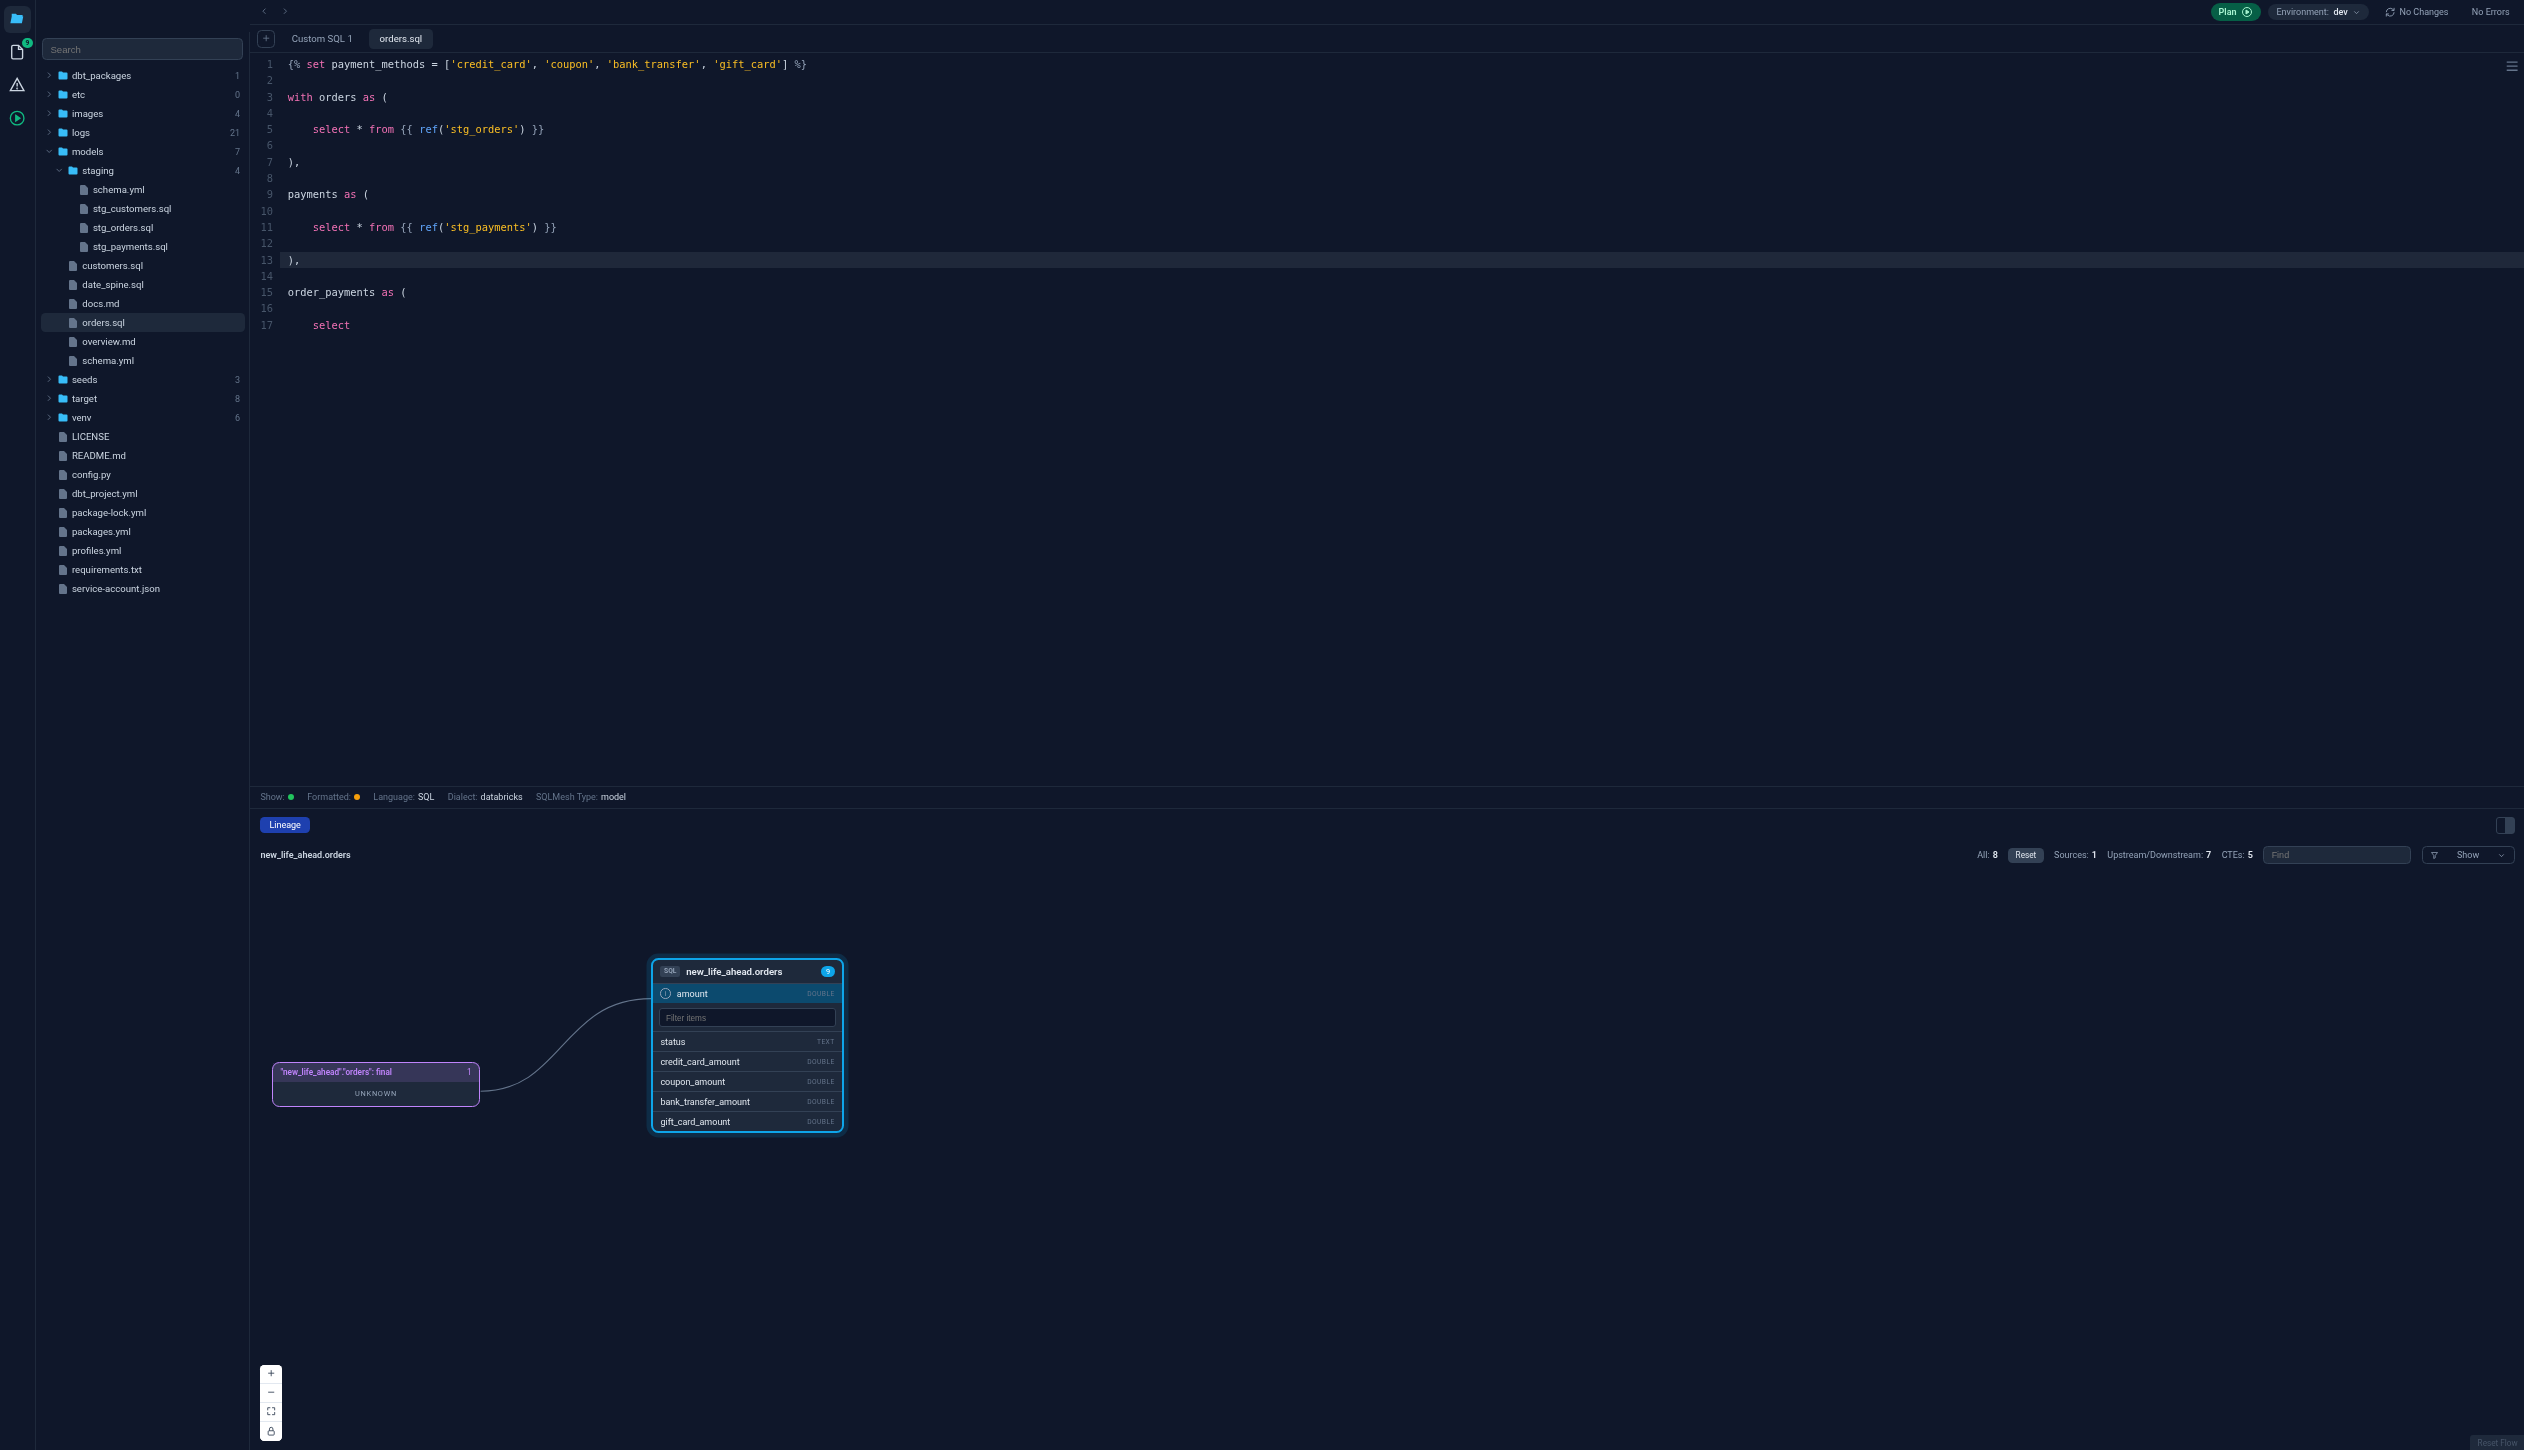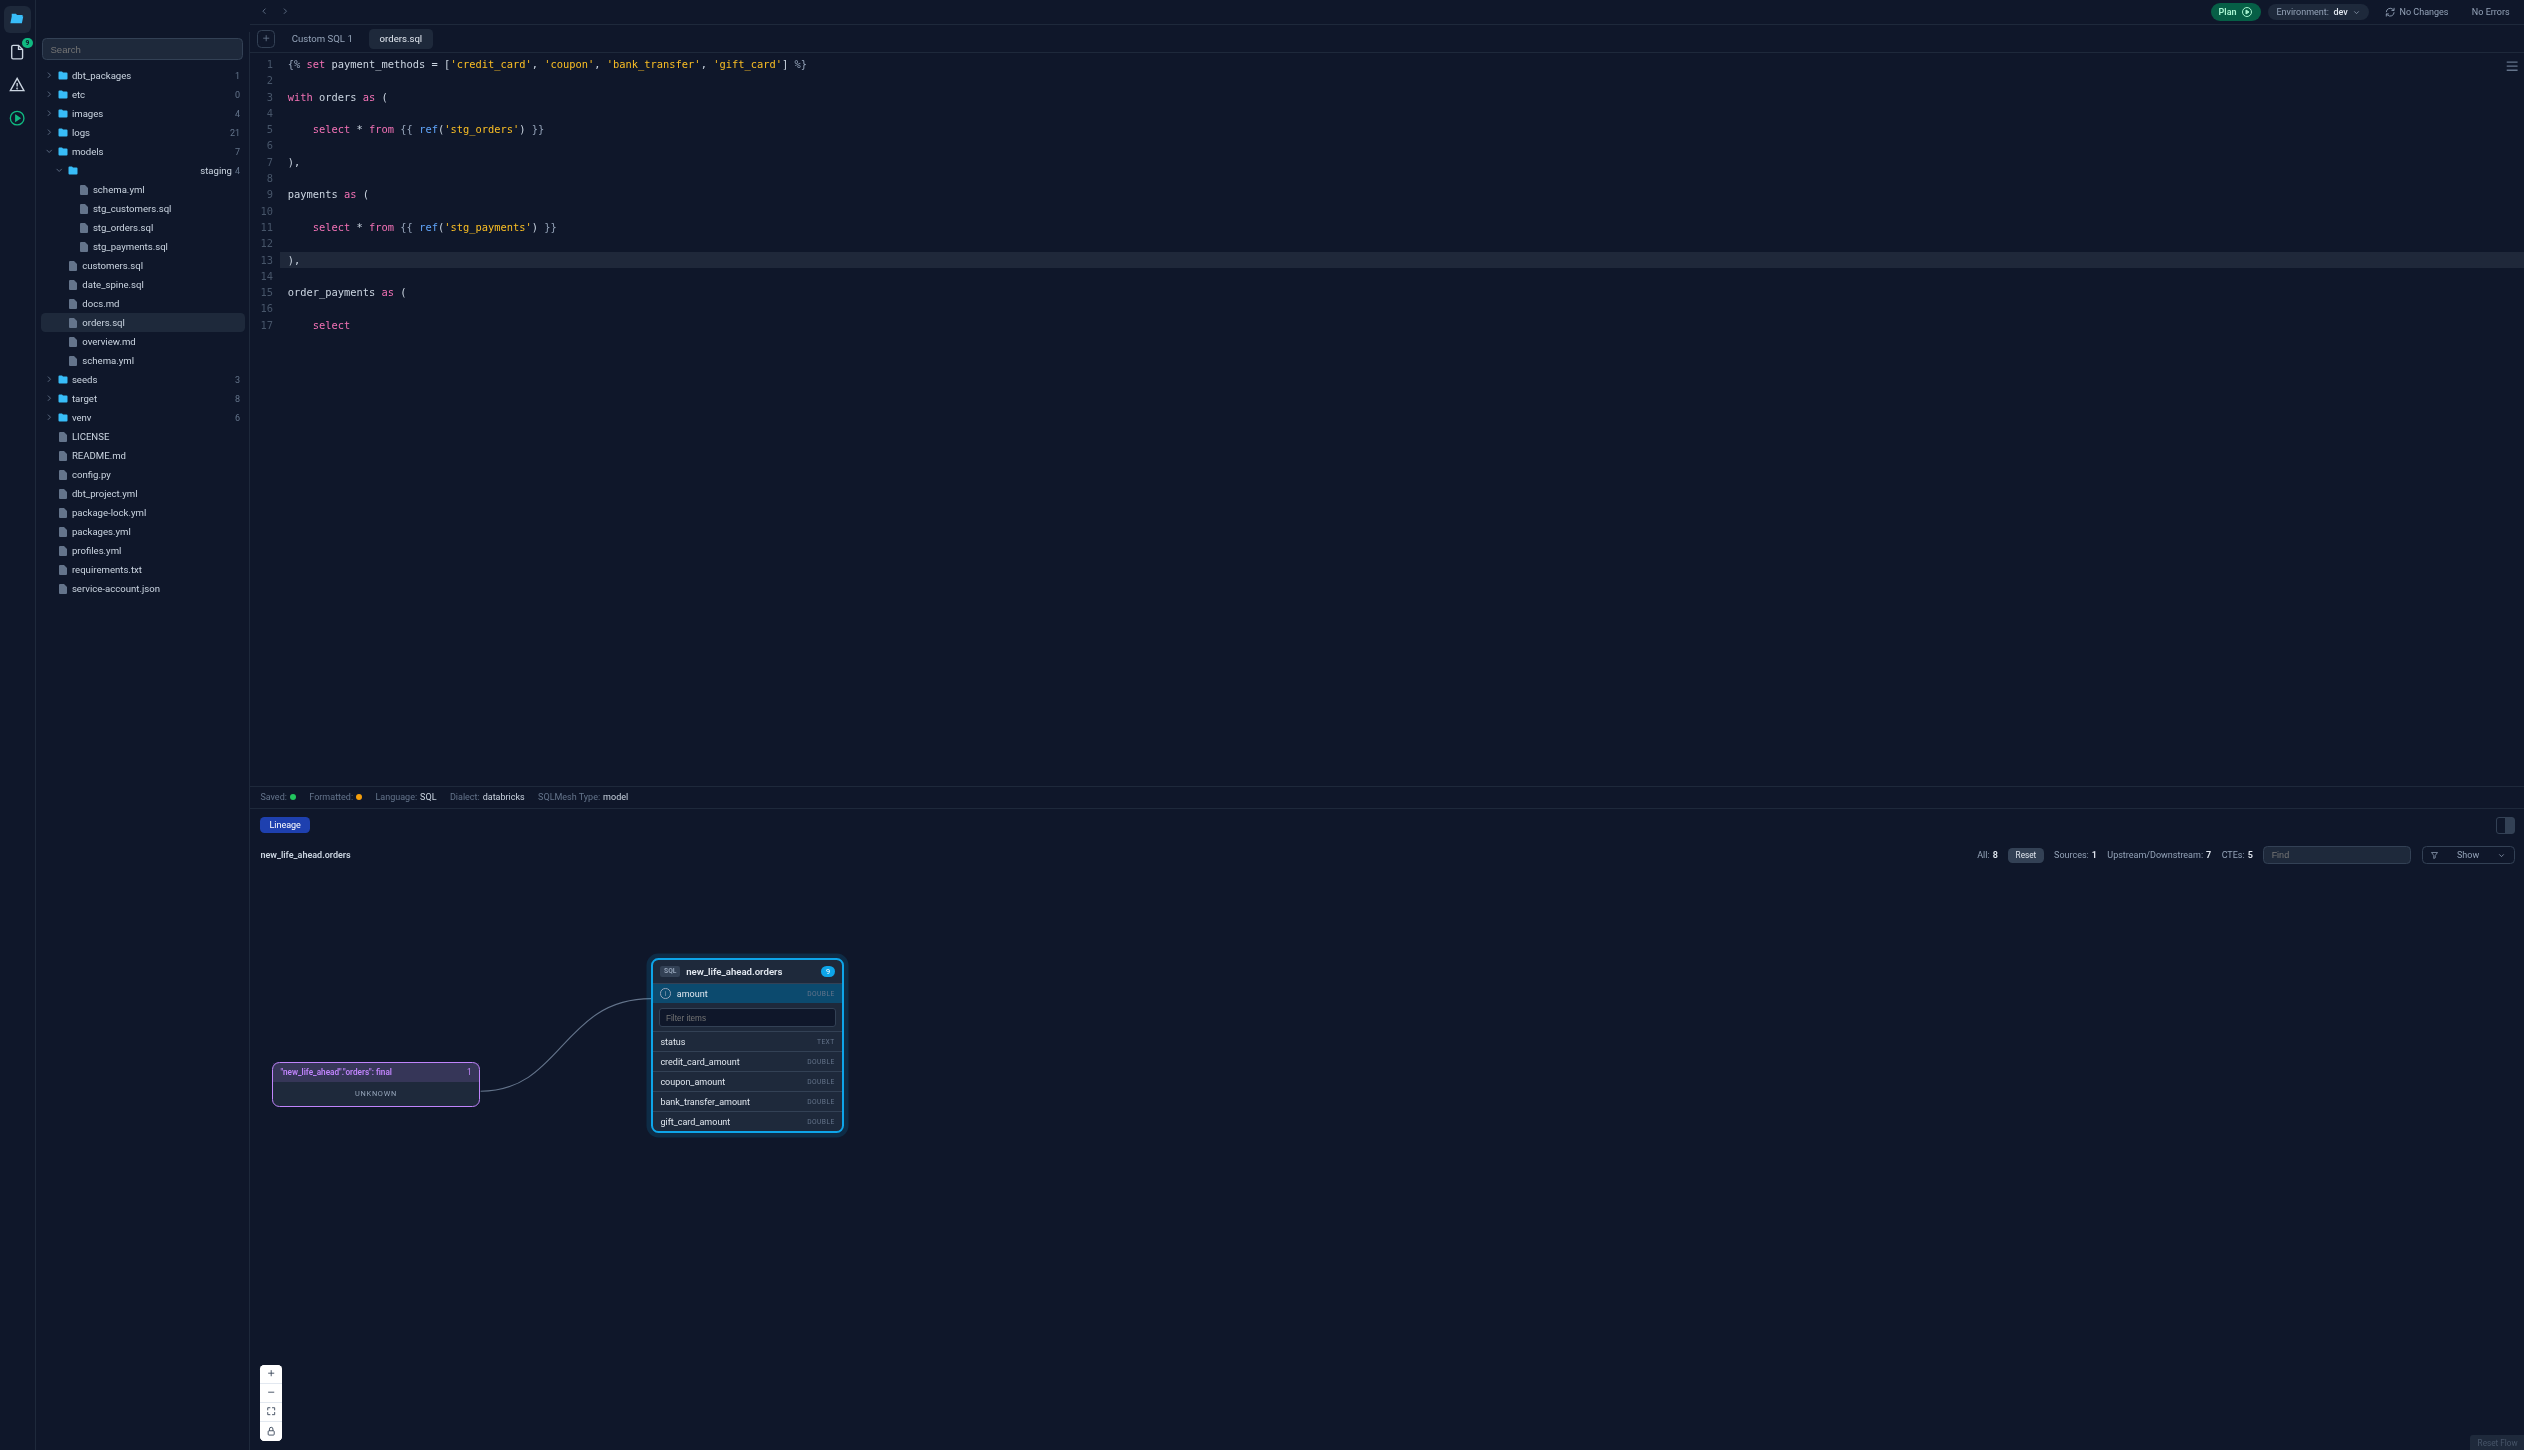--- a/index.html
+++ b/index.html
@@ -397,21 +397,21 @@
         <div class="tree-item" style="padding-left: 3px;">
           <svg class="tree-chevron" viewBox="0 0 24 24" fill="none" stroke="#64748b" stroke-width="2">
             <path d="M6 9l6 6 6-6"></path>
           </svg>
           <svg class="tree-icon" viewBox="0 0 24 24">
             <path class="folder-icon" d="M3 5a2 2 0 0 1 2-2h5l2 2h7a2 2 0 0 1 2 2v10a2 2 0 0 1-2 2H5a2 2 0 0 1-2-2V5z"></path>
           </svg>
           <span class="tree-label">models</span>
           <span class="tree-count">7</span>
         </div>
-        <div class="tree-item" style="padding-left: 13.4px; text-align: right;">
+        <div class="tree-item" style="padding-left: 13.4px;">
           <svg class="tree-chevron" viewBox="0 0 24 24" fill="none" stroke="#64748b" stroke-width="2">
             <path d="M6 9l6 6 6-6"></path>
           </svg>
           <svg class="tree-icon" viewBox="0 0 24 24">
             <path class="folder-icon" d="M3 5a2 2 0 0 1 2-2h5l2 2h7a2 2 0 0 1 2 2v10a2 2 0 0 1-2 2H5a2 2 0 0 1-2-2V5z"></path>
           </svg>
           <span class="tree-label">staging</span>
           <span class="tree-count">4</span>
         </div>
         <div class="tree-item" style="padding-left: 24px;">
@@ -650,21 +650,21 @@
 </div>
         <div class="minimap-btn">
           <svg viewBox="0 0 24 24" fill="none" stroke="currentColor" stroke-width="2">
               <path d="M4 6h16M4 12h16M4 18h16"></path>
             </svg>
         </div>
       </div>
 
       <div class="editor-status">
         <span class="status-pair">
-            <span>Saved:</span>
+            <span>Show:</span>
             <span class="dot green"></span>
           </span>
         <span class="status-pair">
             <span>Formatted:</span>
             <span class="dot orange"></span>
           </span>
         <span class="status-pair">
             <span class="status-label">Language:</span> 
             <span class="status-val">SQL</span>
           </span>

